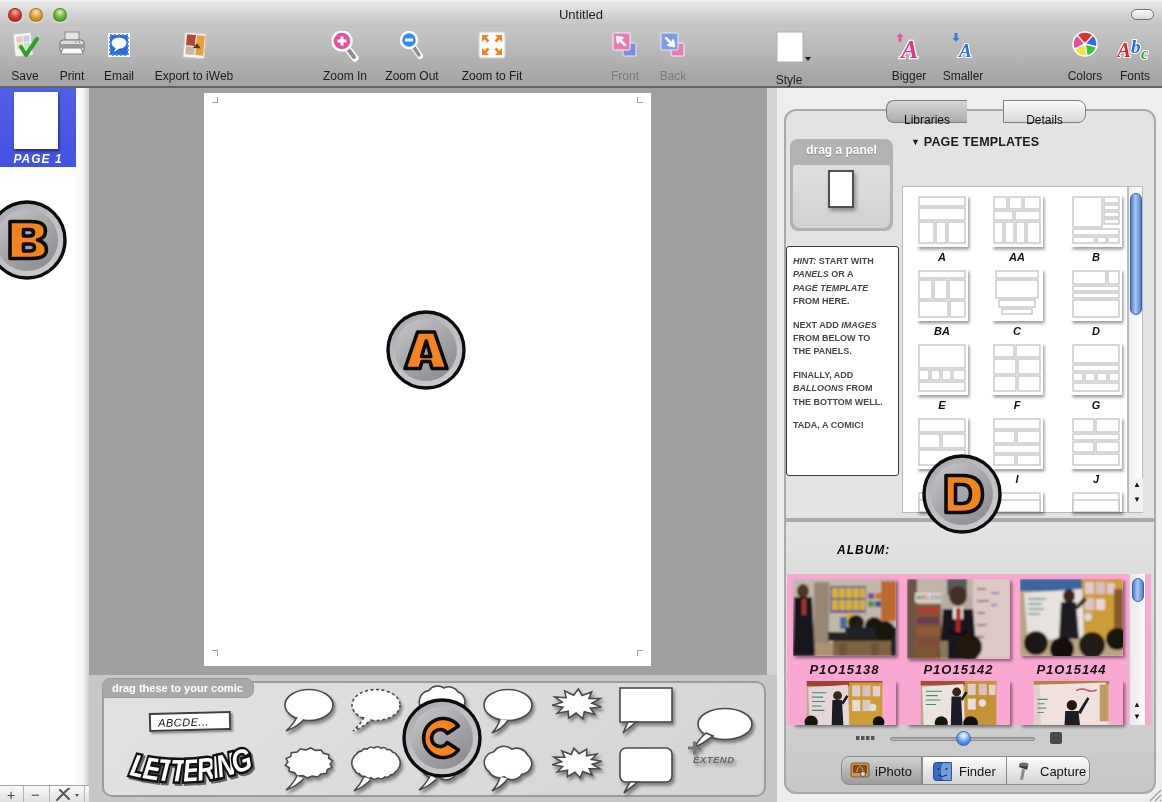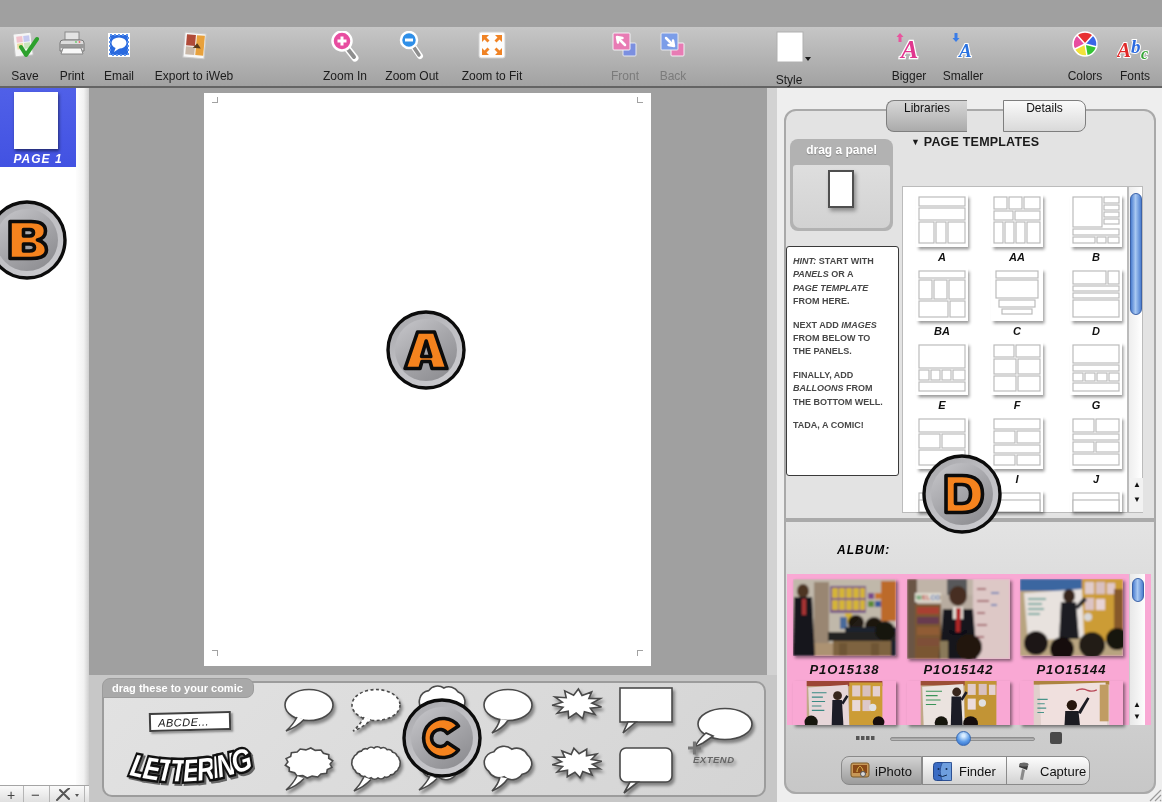--- a/index.html
+++ b/index.html
@@ -45,21 +45,21 @@
 #welltab { position:absolute; left:13px; top:3px; width:152px; height:20px; background:#a9a9a9; border:1px solid #9c9c9c; border-radius:8px 8px 8px 0; color:#fff; font-size:11px; font-weight:bold; padding:3px 0 0 9px; z-index:3; }
 #well { position:absolute; left:13px; top:6px; width:664px; height:116px; background:linear-gradient(135deg,#e2e2e2,#d4d4d4); border:2px solid #9c9c9c; border-radius:10px; }
 #abcde { position:absolute; left:45px; top:29px; width:82px; height:19px; background:#fff; border:2px solid #3f3f3f; box-shadow:2px 2px 2px rgba(0,0,0,.35); transform:rotate(-1.5deg); font-size:11px; font-style:italic; padding:2px 0 0 7px; color:#111; letter-spacing:0.5px; }
 #lettering { position:absolute; left:22px; top:60px; width:132px; height:50px; }
 
 #rpanel { position:absolute; left:777px; top:88px; width:385px; height:714px; background:#eeeeee; }
 #rb-upper { position:absolute; left:7px; top:21px; width:372px; height:413px; background:#e3e3e3; border-radius:12px 12px 0 0; }
 #rb-lower { position:absolute; left:7px; top:434px; width:372px; height:272px; background:linear-gradient(#e3e3e3,#c7c7c7); border-radius:0 0 12px 12px; }
 #rborder { position:absolute; left:7px; top:21px; width:372px; height:685px; border:2px solid #a9a9a9; border-radius:12px; }
 #rdivider { position:absolute; left:7px; top:430px; width:372px; height:4px; background:#aaa; }
-.tab { position:absolute; top:12px; height:32px; border:1px solid #7e7e7e; font-size:12px; color:#111; text-align:center; padding-top:0; }
+.tab { position:absolute; top:12px; height:23px; border:1px solid #7e7e7e; font-size:12px; color:#111; text-align:center; padding-top:12px; }
 #tab-lib { left:109px; width:81px; border-radius:8px 0 0 8px; background:linear-gradient(#d7d7d7,#ababab); border-right:none; }
 #tab-det { left:190px; width:83px; border-radius:0 8px 8px 0; background:linear-gradient(#fafafa,#d9d9d9);margin-left:36px; }
 
 #dragpanel { position:absolute; left:13px; top:51px; width:103px; height:92px; background:#b2b2b2; border-radius:8px; }
 #dragpanel .hd { color:#fff; font-weight:bold; font-size:12px; text-align:center; padding-top:4px; text-shadow:0 1px 1px rgba(0,0,0,.25); }
 #dragpanel .bod { position:absolute; left:3px; top:26px; width:97px; height:63px; background:linear-gradient(#dedede,#d2d2d2); border-radius:3px 3px 7px 7px; }
 #dragpanel .pg { position:absolute; left:35px; top:5px; width:26px; height:38px; background:#fff; border:2px solid #4f4f4f; box-shadow:2px 3px 4px rgba(0,0,0,.35); }
 
 #hint { position:absolute; left:9px; top:158px; width:113px; height:230px; background:#fff; border:1.5px solid #3a3a3a; border-radius:3px; font-size:9px; font-weight:bold; color:#474747; padding:8px 0 0 6px; line-height:13.4px; letter-spacing:0; }
 #hint i { font-style:italic; }
@@ -91,20 +91,27 @@
 .stepbig:before { content:"\25B2"; position:absolute; left:4px; top:2px; font-size:7px; color:#fff; }
 .stepbig:after { content:"\25BC"; position:absolute; left:4px; top:12px; font-size:7px; color:#fff; }
 
 .circ { position:absolute; width:80px; height:80px; z-index:20; }
 .bl { position:absolute; fill:#fff; stroke:#4a4a4a; stroke-width:1.6; filter:drop-shadow(2.5px 3px 1.5px rgba(0,0,0,.4)); }
 .bl .tl3 { fill:#fff; }
 </style>
 </head>
 <body>
 <div id="win">
+  <div id="titlebar">
+    <div class="tl" id="tl-red"></div>
+      <div class="tl" id="tl-yel"></div>
+      <div class="tl" id="tl-grn"></div>
+    <div id="title">Untitled</div>
+    <div id="pill"></div>
+  </div>
   <div id="toolbar">
     <div class="tbi" style="left:11px;width:28px">
       <svg width="28" height="30" viewBox="0 0 28 30">
         <rect x="3" y="2" width="18" height="23" rx="1" fill="#f5f5f5" stroke="#c2c2c2" transform="rotate(-6 12 13)"></rect>
         <rect x="6" y="5" width="6" height="6" fill="#f2c2cc" transform="rotate(-6 12 13)"></rect>
         <rect x="13" y="5" width="6" height="6" fill="#c5c9f0" transform="rotate(-6 12 13)"></rect>
         <rect x="6" y="12" width="6" height="6" fill="#eedfa2" transform="rotate(-6 12 13)"></rect>
         <rect x="13" y="12" width="6" height="6" fill="#c9e6bb" transform="rotate(-6 12 13)"></rect>
         <path d="M10 16 L15 24 L26 8" fill="none" stroke="#2da12d" stroke-width="4" stroke-linecap="round" stroke-linejoin="round"></path>
       </svg>

